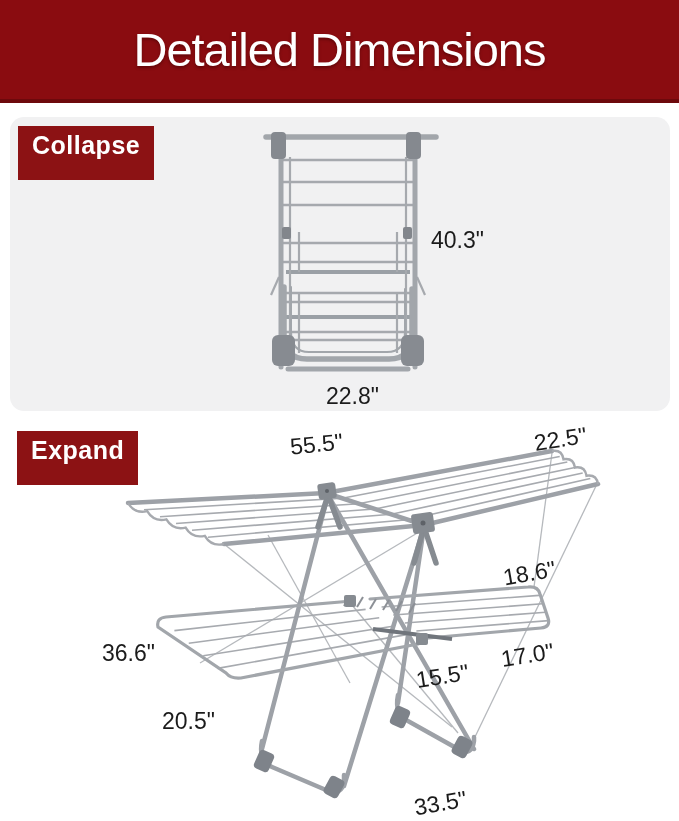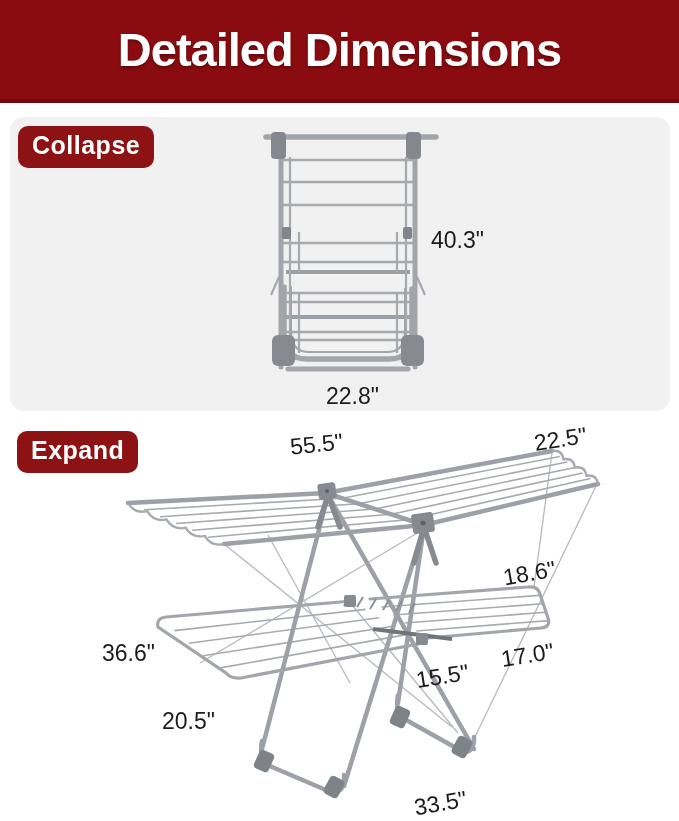--- a/index.html
+++ b/index.html
@@ -7,31 +7,31 @@
     width:679px;height:821px;position:relative;overflow:hidden;
     background:#ffffff;font-family:"Liberation Sans",sans-serif;
   }
   
   .header{
     position:absolute;left:0;top:0;width:679px;height:99px;
     background:#8a0c10;border-bottom:4px solid #6d090c;
     display:flex;align-items:center;justify-content:center;
   }
   .header h1{
-    margin:0;color:#ffffff;font-size:47px;font-weight:bold;letter-spacing:-1px;
+    margin:0;color:#ffffff;font-size:47px;font-weight:normal;letter-spacing:-1px;
     text-shadow:0 2px 3px rgba(50,0,0,.45);
   }
   
   .panel{
     position:absolute;left:10px;top:117px;width:660px;height:294px;
     background:#f1f1f2;border-radius:14px;
   }
   .badge{
     position:absolute;background:#8c1214;color:#ffffff;font-weight:bold;
-    font-size:25px;line-height:38px;height:42px;padding:0 14px;border-radius:10px;
+    font-size:25px;line-height:38px;height:54px;padding:0 14px;border-radius:0;
     letter-spacing:.5px;
   }
   .badge.collapse{left:18px;top:126px;}
   .badge.expand{left:17px;top:431px;text-align:center;}
   
   .rack-svg{position:absolute;left:0;}
   #collapsed-rack{top:117px;}
   #expanded-rack{top:415px;}
   
   .dim{

